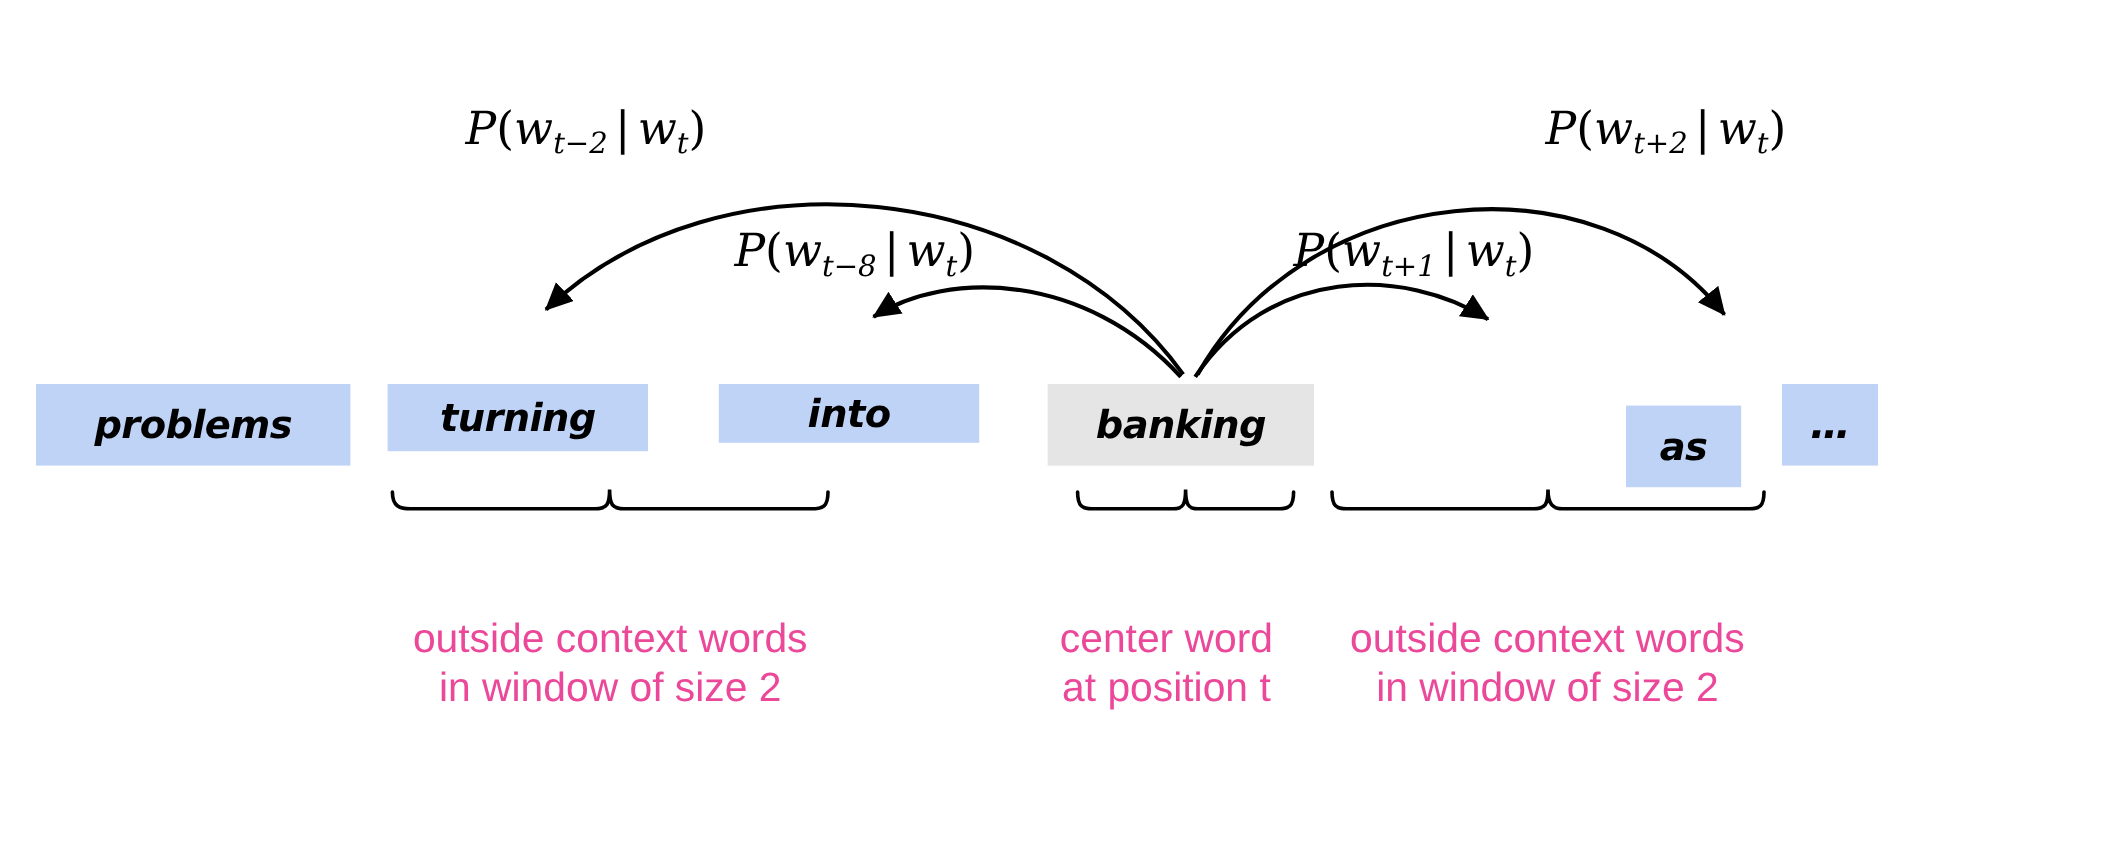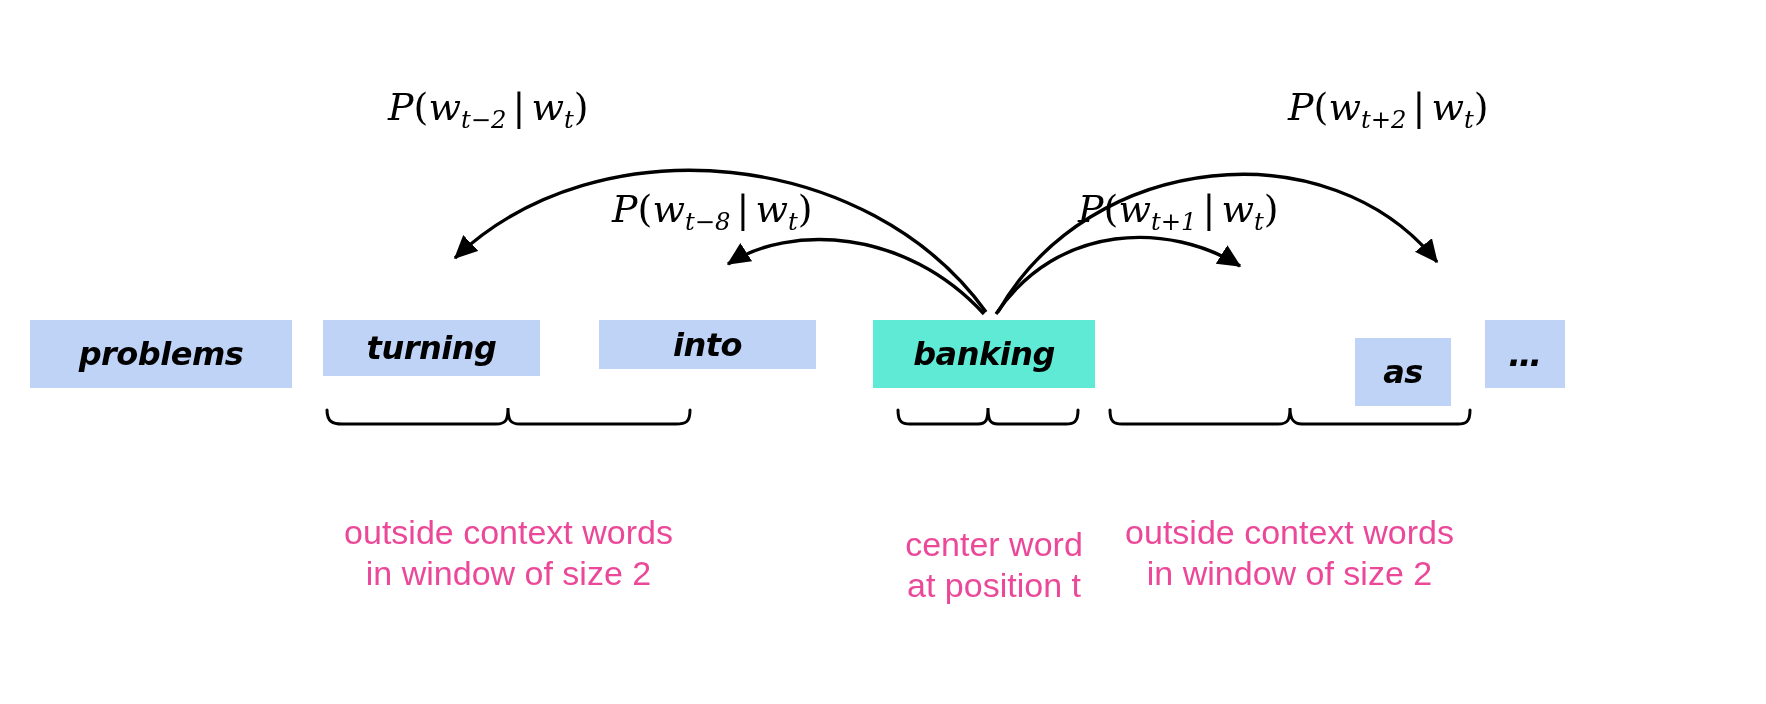--- a/index.html
+++ b/index.html
@@ -28,21 +28,21 @@
     box-sizing: border-box;
     font-family: "DejaVu Sans", sans-serif;
     font-style: italic;
     font-weight: 700;
     font-size: 32px;
     color: #000000;
     letter-spacing: -0.5px;
     line-height: 1;
   }
   .word-box.blue   { background: #bfd3f7; }
-  .word-box.red    { background: #5eead4; }
+  .word-box.red    { background: #e5e5e5; }
 
   
   .prob-label {
     position: absolute;
     font-family: "DejaVu Serif", serif;
     font-style: italic;
     font-size: 38px;
     color: #000000;
     white-space: nowrap;
     line-height: 1;
@@ -144,21 +144,21 @@
 
   <div class="word-box blue" style="left:1355px; top:338px; width:96px; height:68px;">as</div>
 
   <div class="word-box blue" style="left:1485px; top:320px; width:80px;  height:68px; font-size:34px;">…</div>
 
   <div class="caption" style="left:327px; width:363px; top:512px;">
     <div>outside context words</div>
     <div>in window of size 2</div>
   </div>
 
-  <div class="caption" style="left:882px; width:224px; top:512px;margin-top:12px;">
+  <div class="caption" style="left:860px; width:224px; top:512px;">
     <div>center word</div>
     <div>at position t</div>
   </div>
 
   <div class="caption" style="left:1108px; width:363px; top:512px;">
     <div>outside context words</div>
     <div>in window of size 2</div>
   </div>
 
 </div>

